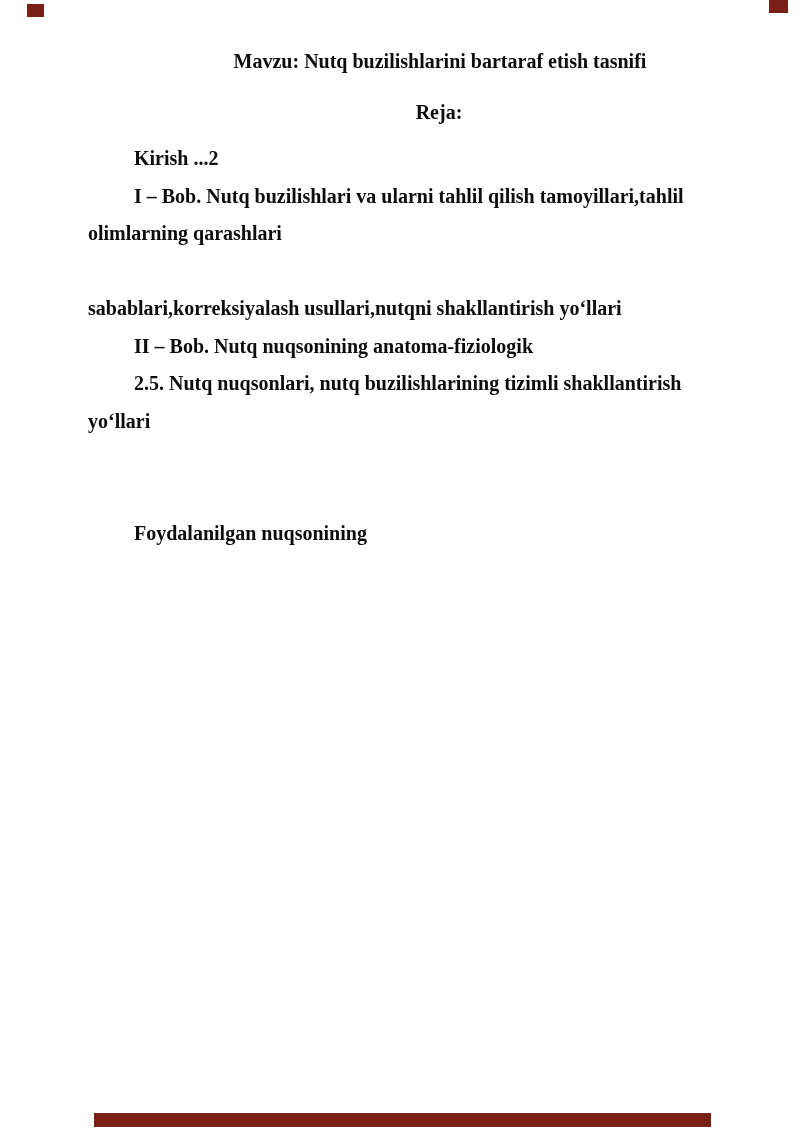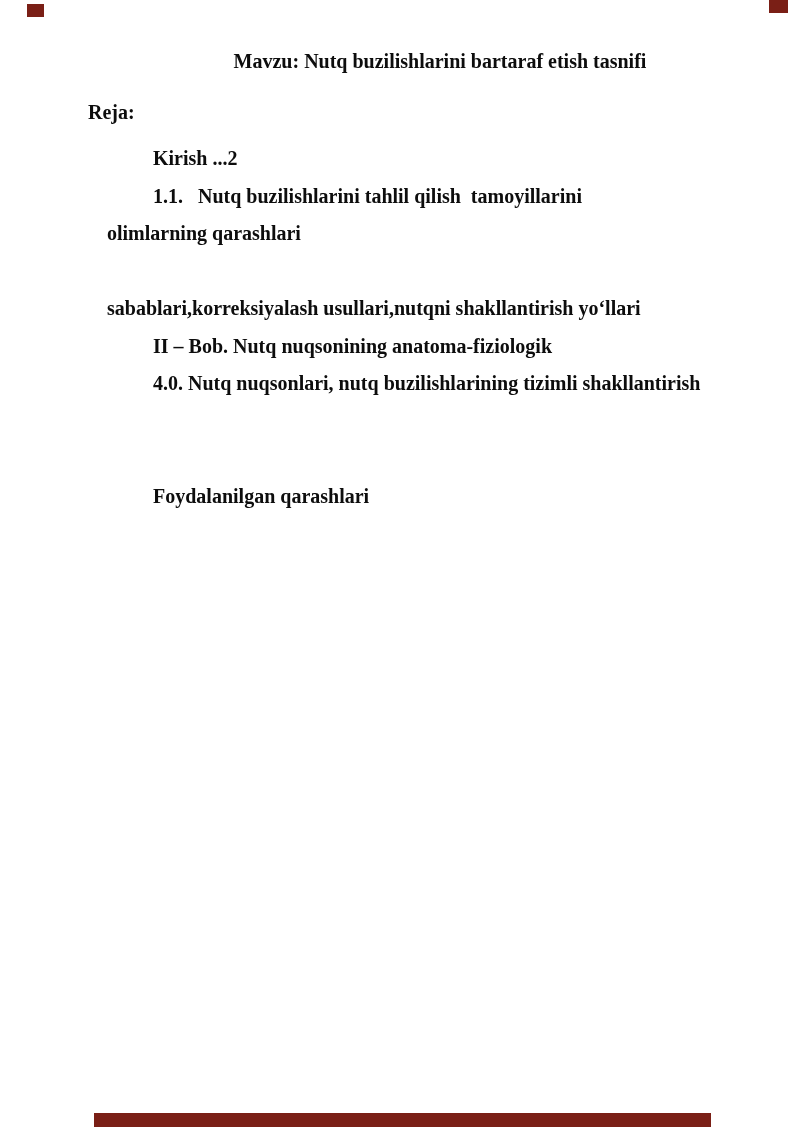--- a/index.html
+++ b/index.html
@@ -25,35 +25,35 @@
     text-align: center;
     font-size: 20px;
     line-height: 28px;
     white-space: pre-wrap;
   }
   .plan-heading {
     position: absolute;
     top: 98px;
     left: 88px;
     width: 702px;
+    text-align: center;
     font-size: 20px;
     line-height: 28px;
   }
   .outline {
     position: absolute;
     top: 140px;
     left: 88px;
     width: 702px;
     font-size: 20px;
   }
   .line {
     line-height: 37.5px;
     min-height: 37.5px;
     white-space: pre-wrap;
-    margin-left: 19px;
   }
   .line.indent {
     padding-left: 46px;
   }
   .mark {
     position: absolute;
   }
   .mark-tl {
     left: 27px;
     top: 4px;
@@ -79,25 +79,26 @@
 <div class="page" style="background: rgb(255, 255, 255); color: rgb(13, 13, 13);">
   <div class="mark mark-tl" style="background: rgb(122, 31, 22);"></div>
   <div class="mark mark-tr" style="background: rgb(122, 31, 22);"></div>
 
   <div class="doc-title">Mavzu: Nutq buzilishlarini bartaraf etish tasnifi</div>
 
   <div class="plan-heading">Reja:</div>
 
   <div class="outline">
       <div class="line indent">Kirish ...2</div>
-      <div class="line indent">1.1.   Nutq buzilishlarini tahlil qilish  tamoyillarini</div>
+      <div class="line indent">I – Bob. Nutq buzilishlari va ularni tahlil qilish tamoyillari,tahlil</div>
       <div class="line">olimlarning qarashlari</div>
       <div class="line"></div>
       <div class="line">sabablari,korreksiyalash usullari,nutqni shakllantirish yo‘llari</div>
       <div class="line indent">II – Bob. Nutq nuqsonining anatoma-fiziologik</div>
-      <div class="line indent">4.0. Nutq nuqsonlari, nutq buzilishlarining tizimli shakllantirish</div>
+      <div class="line indent">2.5. Nutq nuqsonlari, nutq buzilishlarining tizimli shakllantirish</div>
+      <div class="line">yo‘llari</div>
       <div class="line"></div>
       <div class="line"></div>
-      <div class="line indent">Foydalanilgan qarashlari</div>
+      <div class="line indent">Foydalanilgan nuqsonining</div>
     </div>
 
   <div class="mark footer-bar" style="background: rgb(122, 31, 22);"></div>
 </div>
 
 </body></html>

